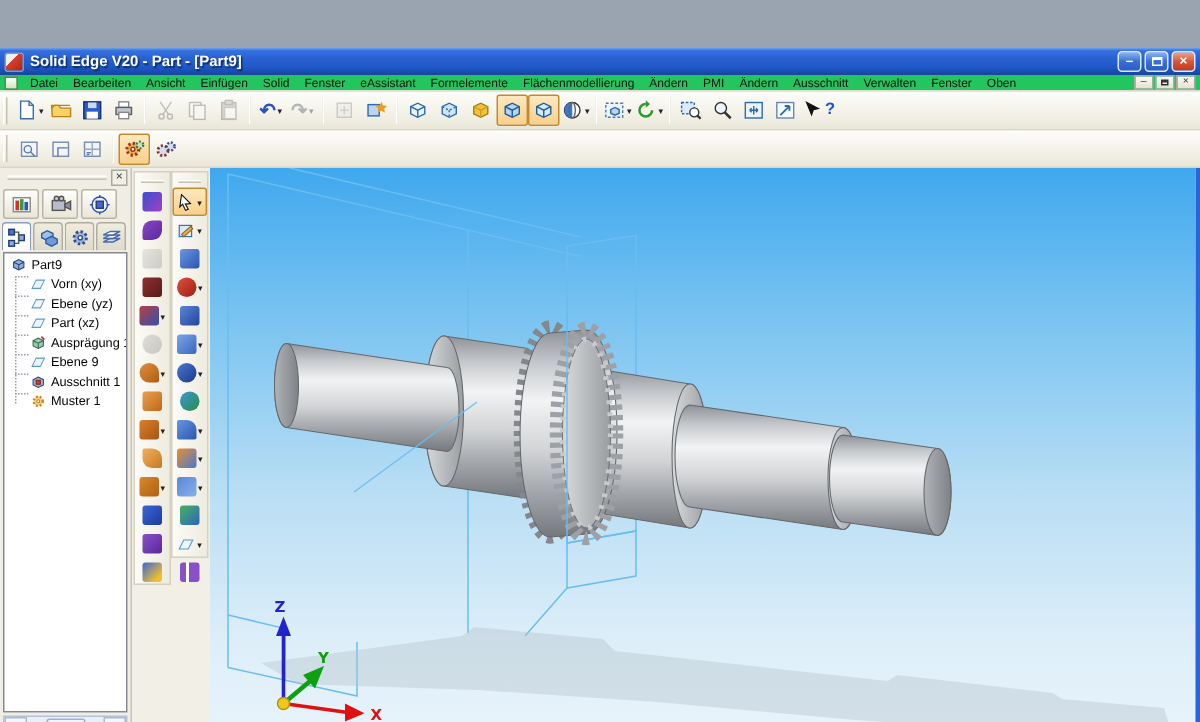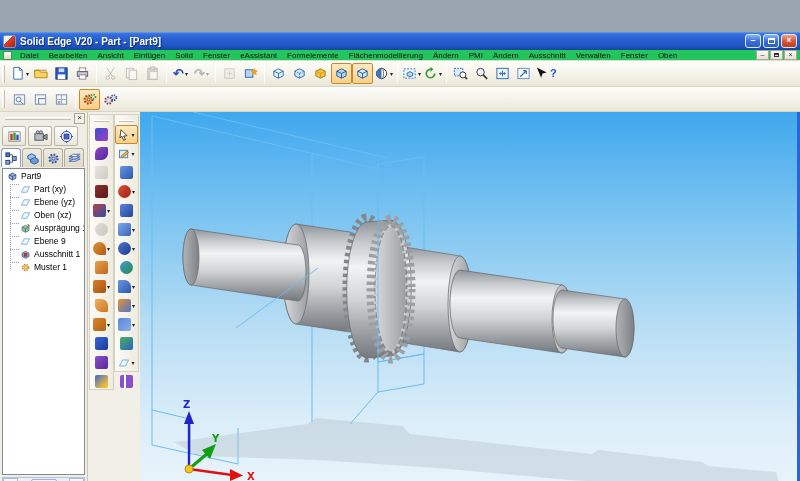--- a/index.html
+++ b/index.html
@@ -400,39 +400,39 @@
         <span class="tlabel">Part9</span>
       </div>
       <div class="tkids">
         <div class="trow">
           <span class="stub"></span>
           <span class="ticon">
             <svg width="11" height="11" viewBox="0 0 16 16">
                 <path d="M2 12L6 4h8l-4 8z" fill="#eef6fd" stroke="#5a9ad0"></path>
               </svg>
             </span>
-          <span class="tlabel">Part (xy)</span>
+          <span class="tlabel">Vorn (xy)</span>
         </div>
         <div class="trow">
           <span class="stub"></span>
           <span class="ticon">
             <svg width="11" height="11" viewBox="0 0 16 16">
                 <path d="M2 12L6 4h8l-4 8z" fill="#eef6fd" stroke="#5a9ad0"></path>
               </svg>
             </span>
           <span class="tlabel">Ebene (yz)</span>
         </div>
         <div class="trow">
           <span class="stub"></span>
           <span class="ticon">
             <svg width="11" height="11" viewBox="0 0 16 16">
                 <path d="M2 12L6 4h8l-4 8z" fill="#eef6fd" stroke="#5a9ad0"></path>
               </svg>
             </span>
-          <span class="tlabel">Oben (xz)</span>
+          <span class="tlabel">Part (xz)</span>
         </div>
         <div class="trow">
           <span class="stub"></span>
           <span class="ticon">
             <svg width="11" height="11" viewBox="0 0 16 16">
                 <path d="M3 6L8 3.5 13 6v5L8 13.5 3 11z" fill="#9ec8b0" stroke="#2a6a4a"></path>
                 <path d="M3 6L8 8.5 13 6M8 8.5v5" fill="none" stroke="#2a6a4a"></path>
                 <path d="M11 2l3 3" stroke="#c03020" stroke-width="1.6"></path>
               </svg>
             </span>

